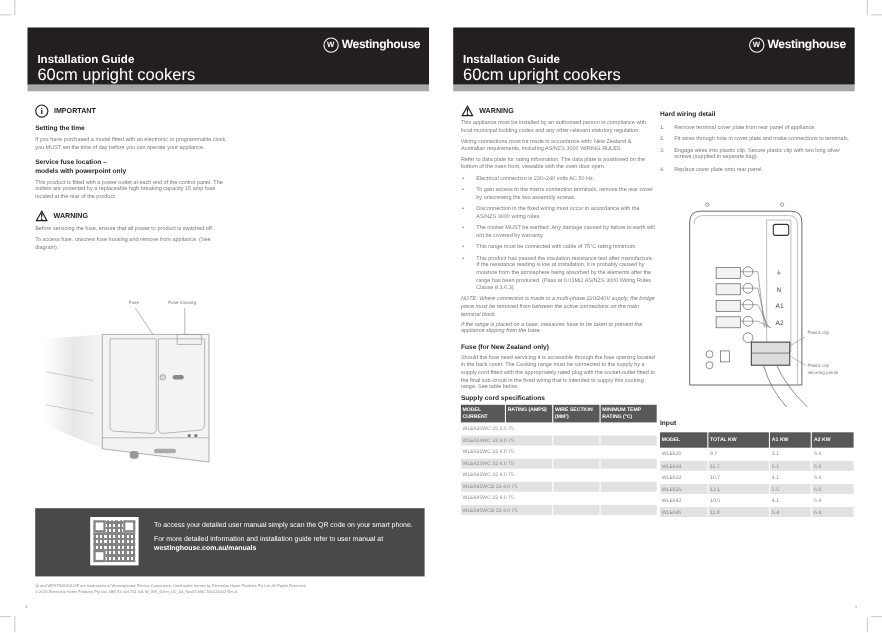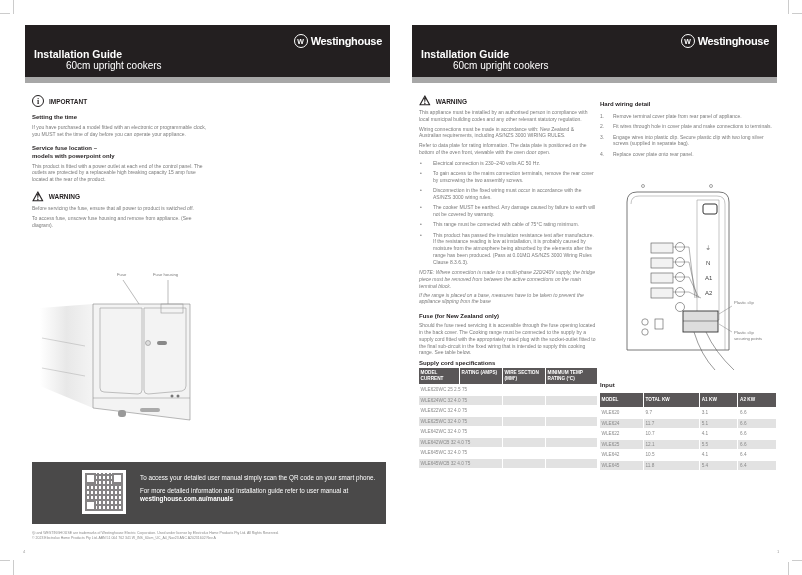--- a/index.html
+++ b/index.html
@@ -4,21 +4,21 @@
 <style>
   * { box-sizing: border-box; margin: 0; padding: 0; }
   body { width: 802px; height: 575px; background: #fff; font-family: "Liberation Sans", sans-serif; color: #6a6a6a; position: relative; overflow: hidden; }
   .page { position: absolute; top: 0; height: 575px; }
   .page-left { left: 0; width: 401px; }
   .page-right { left: 401px; width: 401px; }
   .crop { position: absolute; background: #ccc; }
   .banner { position: absolute; top: 25px; height: 52px; background: #231f20; }
   .banner .bar { position: absolute; left: 0; right: 0; bottom: -6px; height: 6px; background: #a7a7a7; }
   .banner .t1 { position: absolute; left: 9px; top: 23px; color: #fff; font-weight: bold; font-size: 10.5px; }
-  .banner .t2 { position: absolute; left: 9px; top: 35px; color: #fff; font-size: 10px; margin-left: 32px; }
+  .banner .t2 { position: absolute; left: 9px; top: 35px; color: #fff; font-size: 15px; }
   .logo { position: absolute; right: 8px; top: 9px; color: #fff; display: flex; align-items: center; gap: 3px; }
   .logo .circ { width: 14px; height: 14px; border: 1.2px solid #fff; border-radius: 50%; font-size: 7px; font-weight: bold; display: flex; align-items: center; justify-content: center; }
   .logo .name { font-size: 11px; font-weight: bold; font-stretch: condensed; letter-spacing: -0.3px; }
   .h-icon { display: flex; align-items: center; gap: 5px; color: #231f20; font-weight: bold; font-size: 6.5px; }
   .info-icon { width: 12px; height: 12px; border: 1.2px solid #231f20; border-radius: 50%; font-size: 8px; display: flex; align-items: center; justify-content: center; font-family: "Liberation Serif", serif; }
   .warn-icon { font-size: 13px; line-height: 12px; color: #231f20; }
   .sh { color: #231f20; font-weight: bold; font-size: 6px; line-height: 8px; }
   .p { font-size: 5px; line-height: 6.8px; color: #7a7a7a; }
   .abs { position: absolute; }
   ul.bl { list-style: none; }

